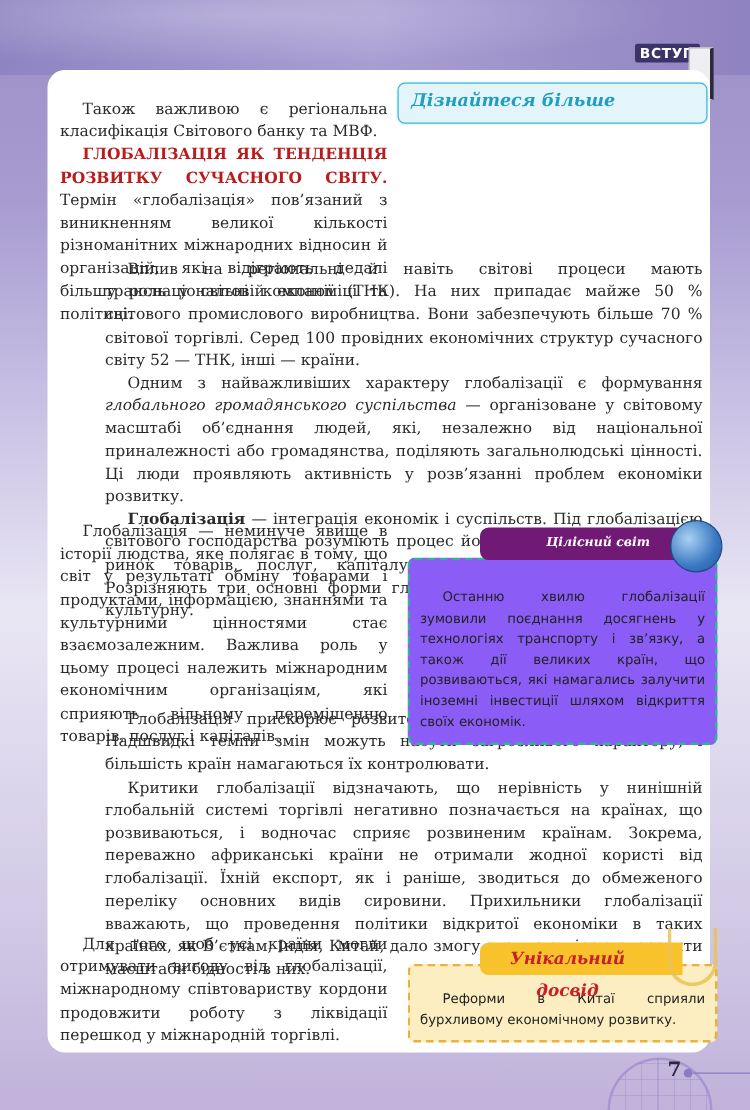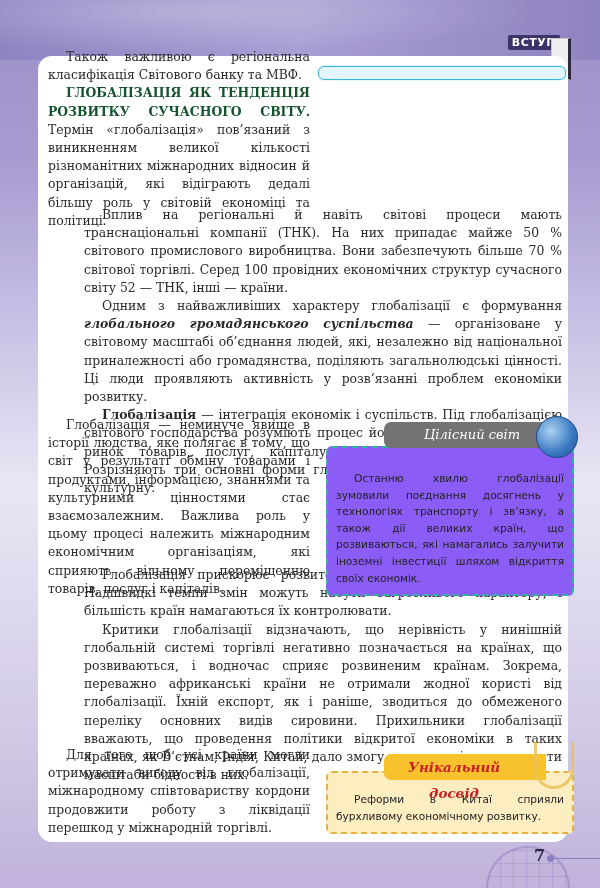--- a/index.html
+++ b/index.html
@@ -26,23 +26,23 @@
     position: absolute; left: 38px; top: 56px; width: 530px; height: 786px;
     background: #ffffff; border-radius: 14px;
   }
   .text {
     position: absolute; left: 48px; font-size: 12.4px; line-height: 18.2px;
     color: #2a2a2a; text-align: justify;
   }
   .text p { margin: 0; text-indent: 18px; }
   .narrow { width: 262px; }
   .wide { width: 478px; margin-left: 36px; }
-  .heading { color: #14532d; font-weight: bold; }
+  .heading { color: #b91c1c; font-weight: bold; }
   .bold { font-weight: bold; }
-  .term { font-weight: bold; font-style: italic; }
+  .term { font-weight: normal; font-style: italic; }
 
   
   .box { position: absolute; font-family: "DejaVu Sans", sans-serif; font-size: 10.6px; line-height: 16.6px; color: #222; text-align: justify; }
   .box p { margin: 0; text-indent: 18px; }
 
   .box-learn {
     left: 318px; top: 66px; width: 228px; padding: 6px 8px 6px 10px;
     background: #e3f4fb; border: 1.5px solid #3bb8d8; border-radius: 6px;
     box-shadow: 0 0 0 1px #e3f4fb;
   }
@@ -50,22 +50,22 @@
     font-family: "DejaVu Serif", serif; font-style: italic; font-weight: bold;
     color: #1f9ec0; font-size: 14px; margin: 0 0 2px 0;
   }
 
   .box-world {
     left: 326px; top: 446px; width: 228px; padding: 22px 8px 8px 8px;
     background: #8b5cf6; border: 2px dashed #2fb39b; border-radius: 6px;
   }
   .world-title {
     position: absolute; left: 384px; top: 422px; width: 164px; height: 26px;
-    background: #737373; border-radius: 7px 0 0 7px;
-    color: #fff; font-family: "DejaVu Serif", serif; font-style: italic; font-weight: normal; font-size: 13px;
+    background: #701a75; border-radius: 7px 0 0 7px;
+    color: #fff; font-family: "DejaVu Serif", serif; font-style: italic; font-weight: bold; font-size: 10px;
     text-align: right; padding-right: 28px; box-sizing: border-box; line-height: 26px;
   }
   .globe-icon {
     position: absolute; left: 536px; top: 416px; width: 40px; height: 40px; border-radius: 50%;
     background: radial-gradient(circle at 35% 35%, #a9d2f2, #3a78c2 60%, #24569a);
     border: 1px solid #1c4a86;
   }
 
   .box-unique {
     left: 326px; top: 771px; width: 228px; padding: 18px 8px 8px 8px;
@@ -96,21 +96,21 @@
 </style>
 </head>
 <body>
 
 <div class="bg-top"></div>
 <div class="section-tag">ВСТУП</div>
 <div class="tab-marker"></div>
 
 <div class="panel"></div>
 
-<div class="text narrow" style="top:48px;">
+<div class="text narrow" style="top:78px;">
   <p>Також важливою є регіональна класифікація Світового банку та МВФ.</p>
   <p><span class="heading">ГЛОБАЛІЗАЦІЯ ЯК ТЕНДЕНЦІЯ РОЗВИТКУ СУЧАСНОГО СВІТУ.</span><span> Термін «глобалізація» пов’язаний з виникненням великої кількості різноманітних міжнародних відносин й організацій, які відіграють дедалі більшу роль у світовій економіці та політиці.</span></p>
 </div>
 
 <div class="text wide" style="top:206px;">
   <p>Вплив на регіональні й навіть світові процеси мають транснаціональні компанії (ТНК). На них припадає майже 50 % світового промислового виробництва. Вони забезпечують більше 70 % світової торгівлі. Серед 100 провідних економічних структур сучасного світу 52 — ТНК, інші — країни.</p>
   <p><span>Одним з найважливіших характеру глобалізації є формування </span><span class="term">глобального громадянського суспільства</span><span> — організоване у світовому масштабі об’єднання людей, які, незалежно від національної приналежності або громадянства, поділяють загальнолюдські цінності. Ці люди проявляють активність у розв’язанні проблем економіки розвитку.</span></p>
   <p><span class="bold">Глобалізація</span><span> — інтеграція економік і суспільств. Під глобалізацією світового господарства розуміють процес його перетворення в єдиний ринок товарів, послуг, капіталу, робочої сили та технологій. Розрізняють три основні форми глобалізації: економічну, політичну, культурну.</span></p>
 </div>
 
@@ -121,20 +121,21 @@
 <div class="text wide" style="top:566px;">
   <p>Глобалізація прискорює розвиток людства і є його наслідком. Надшвидкі темпи змін можуть набути загрозливого характеру, і більшість країн намагаються їх контролювати.</p>
   <p>Критики глобалізації відзначають, що нерівність у нинішній глобальній системі торгівлі негативно позначається на країнах, що розвиваються, і водночас сприяє розвиненим країнам. Зокрема, переважно африканські країни не отримали жодної користі від глобалізації. Їхній експорт, як і раніше, зводиться до обмеженого переліку основних видів сировини. Прихильники глобалізації вважають, що проведення політики відкритої економіки в таких країнах, як В’єтнам, Індія, Китай, дало змогу значною мірою скоротити масштаби бідності в них.</p>
 </div>
 
 <div class="text narrow" style="top:746px;">
   <p>Для того щоб усі країни могли отримувати вигоду від глобалізації, міжнародному співтовариству кордони продовжити роботу з ліквідації перешкод у міжнародній торгівлі.</p>
 </div>
 
 <div class="box box-learn">
+  <div class="title">Дізнайтеся більше</div>
 </div>
 
 <div class="box box-world">
   <p>Останню хвилю глобалізації зумовили поєднання досягнень у технологіях транспорту і зв’язку, а також дії великих країн, що розвиваються, які намагались залучити іноземні інвестиції шляхом відкриття своїх економік.</p>
 </div>
 <div class="world-title">Цілісний світ</div>
 <div class="globe-icon"></div>
 
 <div class="box box-unique">
   <p>Реформи в Китаї сприяли бурхливому економічному розвитку.</p>

